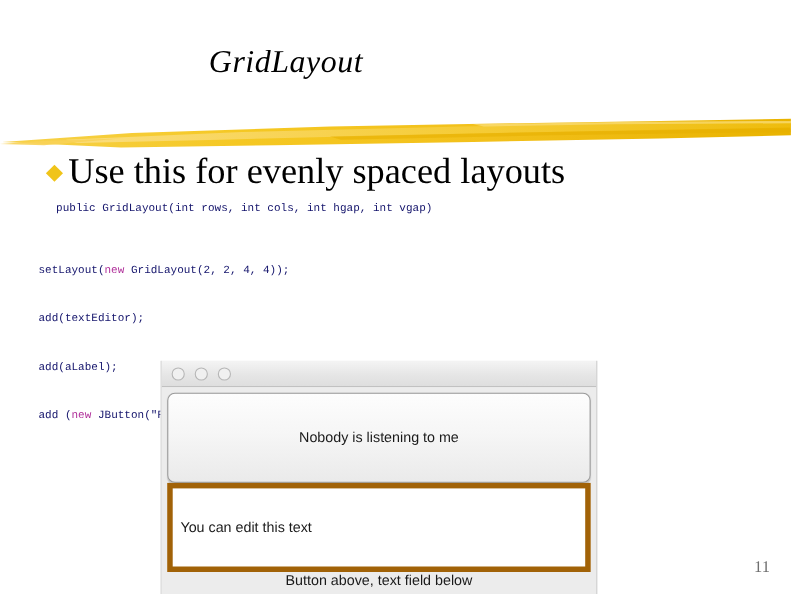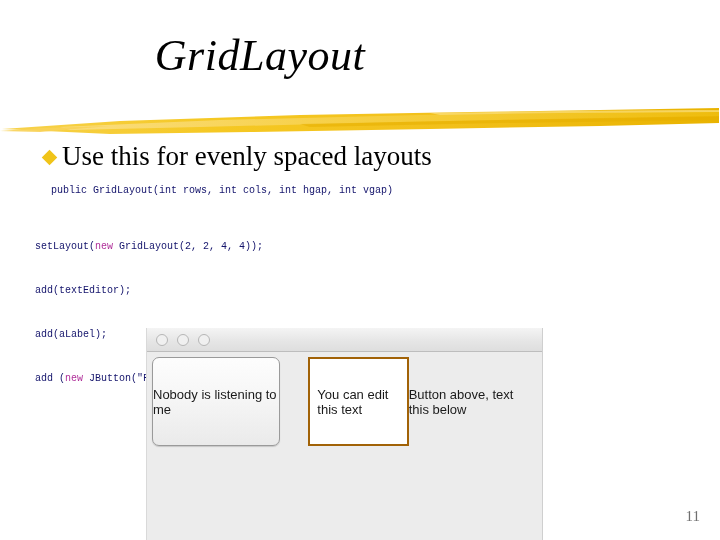--- a/index.html
+++ b/index.html
@@ -17,21 +17,21 @@
 
   
   #slide-title {
     position: absolute;
     left: 0;
     top: 36px;
     width: 520px;
     text-align: center;
     font-family: "Liberation Serif", serif;
     font-style: italic;
-    font-size: 44px;
+    font-size: 29px;
     line-height: 40px;
     color: #000000;
     letter-spacing: 0.5px;
   }
 
   
   #brushstroke {
     position: absolute;
     left: 0;
     top: 103px;
@@ -51,21 +51,21 @@
   #bullet-diamond {
     width: 11px;
     height: 11px;
     background: #F0C419;
     transform: rotate(45deg);
     flex: 0 0 auto;
     margin-top: 2px;
   }
   #bullet-text {
     font-family: "Liberation Serif", serif;
-    font-size: 27px;
+    font-size: 33px;
     line-height: 30px;
     color: #000000;
     white-space: nowrap;
   }
 
   
   .code {
     position: absolute;
     font-family: "Liberation Mono", monospace;
     font-size: 10px;
@@ -114,21 +114,21 @@
     border: 1px solid #b6b6b6;
     box-sizing: border-box;
   }
 
   #window-content {
     position: relative;
     padding: 5px;
     height: 188px;
     box-sizing: border-box;
     display: grid;
-    grid-template-columns: 1fr 1fr 1fr;
+    grid-template-columns: 1fr;
     grid-template-rows: 1fr 1fr;
     gap: 0;
     background: #ececec;
   }
 
   .swing-button {
     background: linear-gradient(to bottom, #fdfdfd 0%, #f6f6f6 45%, #eaeaea 100%);
     border: 1px solid #9a9a9a;
     border-radius: 7px;
     box-shadow: 0 1px 1px rgba(0,0,0,0.16);
@@ -136,29 +136,28 @@
     align-items: center;
     justify-content: center;
     font-family: "Liberation Sans", sans-serif;
     font-size: 13px;
     color: #1a1a1a;
     box-sizing: border-box;
   }
 
   .swing-textfield {
     background: #ffffff;
-    border: 2px solid #a16207;
+    border: 5px solid #a16207;
     display: flex;
     align-items: center;
     padding-left: 7px;
     font-family: "Liberation Sans", sans-serif;
     font-size: 13px;
     color: #1a1a1a;
     box-sizing: border-box;
-    margin-left: 28px;
   }
 
   .swing-label {
     display: flex;
     align-items: center;
     justify-content: center;
     font-family: "Liberation Sans", sans-serif;
     font-size: 13px;
     color: #1a1a1a;
     box-sizing: border-box;
@@ -220,18 +219,18 @@
 
   <div id="window-titlebar">
     <span class="traffic-dot"></span>
     <span class="traffic-dot"></span>
     <span class="traffic-dot"></span>
   </div>
 
   <div id="window-content">
     <div class="swing-button">Nobody is listening to me</div>
     <div class="swing-textfield">You can edit this text</div>
-    <div class="swing-label">Button above, text this below</div>
+    <div class="swing-label">Button above, text field below</div>
   </div>
 
 </div>
 
 <div id="page-number">11</div>
 
 </body></html>

